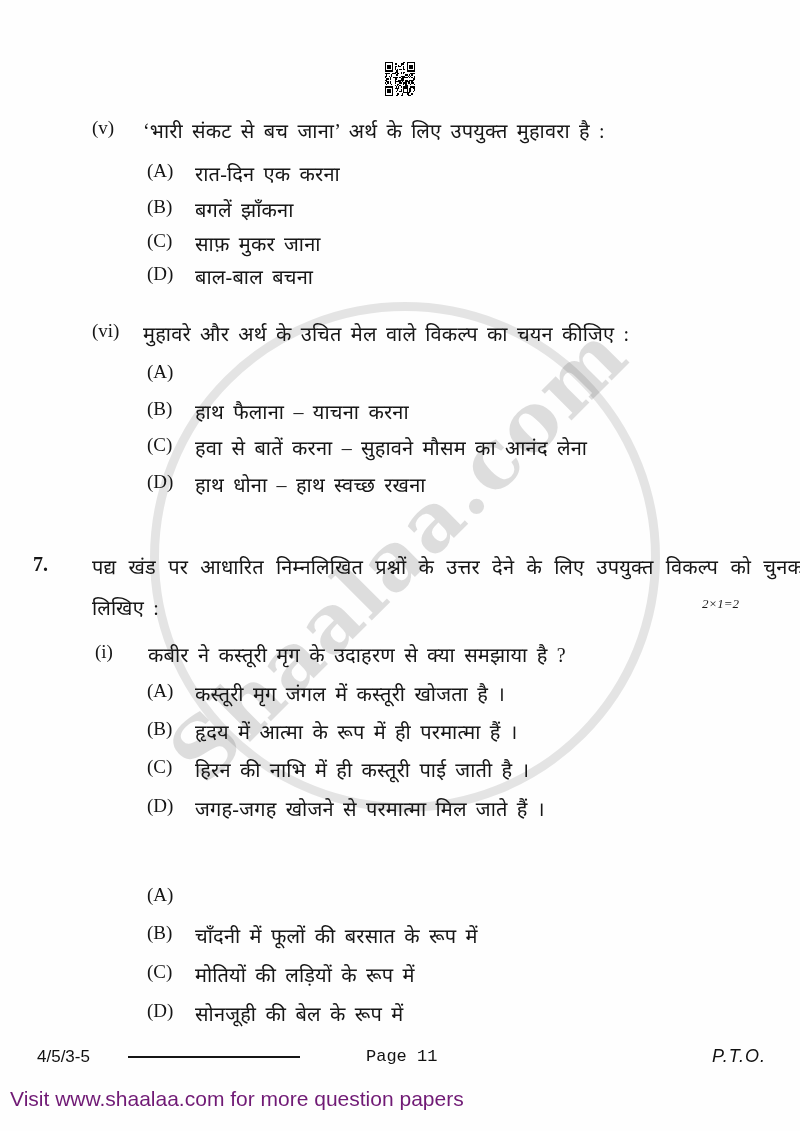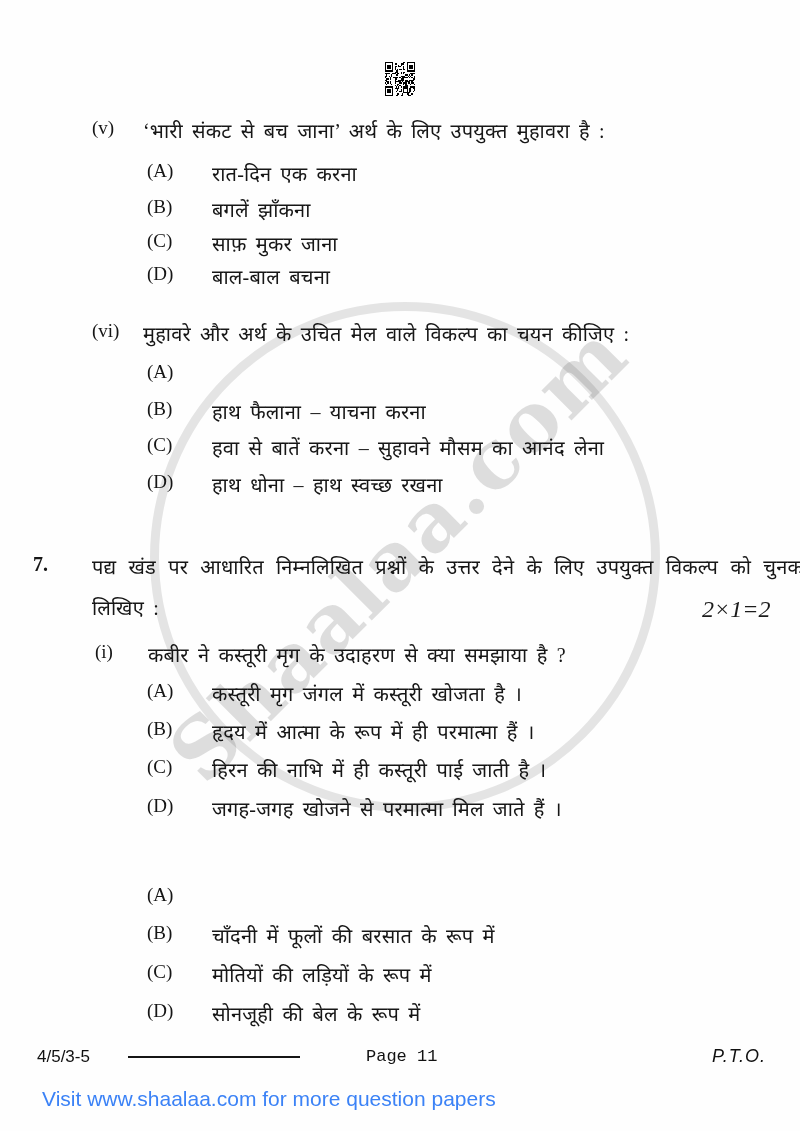--- a/index.html
+++ b/index.html
@@ -33,48 +33,48 @@
     white-space:nowrap;
     z-index:1;
   }
   
   .content{position:absolute;left:0;top:0;width:100%;height:100%;z-index:2;}
   .line{position:absolute;left:0;width:100%;height:26px;}
   .pos{position:absolute;top:0;white-space:nowrap;}
   .l1{left:33px;}   
   .l2{left:92px;}   
   .l3{left:147px;}  
-  .l4{left:212px;}  
+  .l4{left:195px;}  
   .dev{
     font-family:"Liberation Serif", serif;
     font-size:20px;
     word-spacing:4px;
     letter-spacing:0.2px;
     color:#161616;
   }
   .dev.wide{word-spacing:7px;}
   .lat{
     font-family:"Liberation Serif", serif;
     font-size:19px;
     color:#161616;
   }
   .qnum{font-weight:bold;font-size:20px;}
   .marks{
     position:absolute;left:702px;top:2px;
     font-family:"Liberation Serif", serif;
-    font-style:italic;font-size:24px;
+    font-style:italic;font-size:13px;
   }
   
   .qr{position:absolute;left:385px;top:62px;width:30px;height:34px;}
   
   .f-code{position:absolute;left:37px;top:1047px;font-family:"Liberation Sans",sans-serif;font-size:17px;color:#111;}
   .f-rule{position:absolute;left:128px;top:1056px;width:172px;height:2px;background:#151515;}
   .f-page{position:absolute;left:366px;top:1047px;font-family:Liberation Mono, monospace;font-size:17px;color:#111;}
   .f-pto{position:absolute;left:712px;top:1046px;font-family:"Liberation Sans",sans-serif;font-style:italic;font-size:18px;letter-spacing:1px;color:#111;}
-  .banner{position:absolute;left:10px;top:1087px;font-family:"Liberation Sans",sans-serif;font-size:21px;color:#3b82f6;margin-left:32px;}
+  .banner{position:absolute;left:10px;top:1087px;font-family:"Liberation Sans",sans-serif;font-size:21px;color:#701a75;}
 </style>
 </head>
 <body>
 
 <div class="page">
 
   <div class="wm-circle"></div>
   <div class="wm-text">Shaalaa.com</div>
 
   <div class="content">

